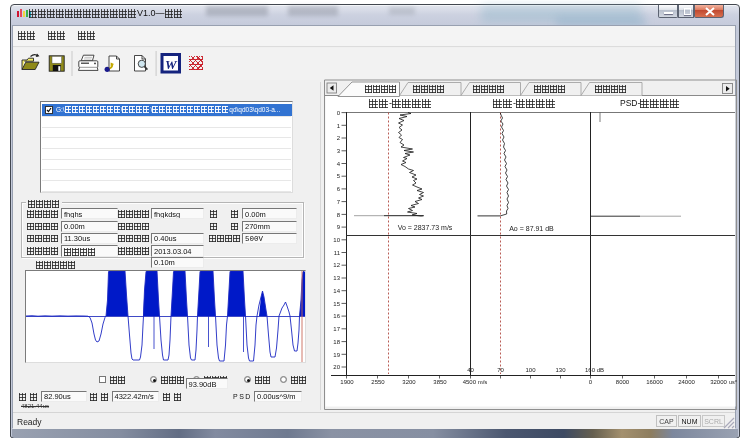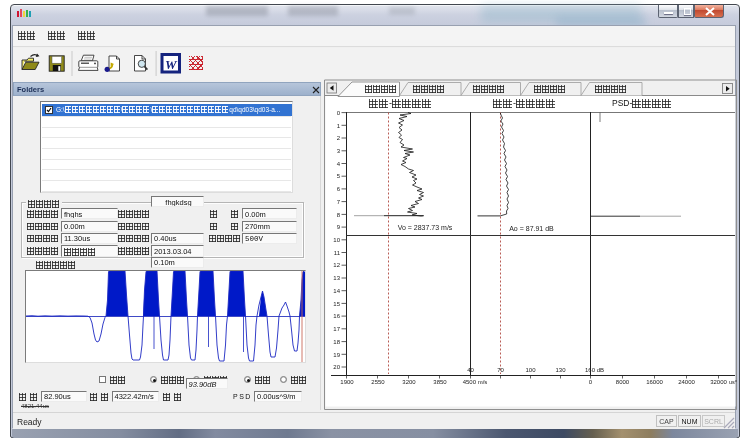--- a/index.html
+++ b/index.html
@@ -38,20 +38,23 @@
 </style></head>
 <body>
 <div id="page">
  <div id="win">
 
   <div class="ab" style="left:6px;top:6px;width:2px;height:6px;background:#cf1430;"></div>
   <div class="ab" style="left:9px;top:4px;width:2px;height:8px;background:#e3485e;"></div>
   <div class="ab" style="left:12px;top:6px;width:2px;height:6px;background:#f2d23e;"></div>
   <div class="ab" style="left:15px;top:5px;width:2px;height:7px;background:#37b24a;"></div>
   <div class="ab" style="left:18px;top:6px;width:2px;height:6px;background:#1f9fb5;"></div>
+  <div class="ab" id="titletext" style="left:18px;top:4px;white-space:nowrap;font-size:9px;color:#111;">
+   <i class="k k8"></i><i class="k k8"></i><i class="k k8"></i><i class="k k8"></i><i class="k k8"></i><i class="k k8"></i><i class="k k8"></i><i class="k k8"></i><i class="k k8"></i><i class="k k8"></i><i class="k k8"></i><i class="k k8"></i><span style="vertical-align:top;line-height:8px;">V1.0—</span><i class="k k8"></i><i class="k k8"></i>
+  </div>
 
   <div class="ab" style="left:195px;top:1px;width:62px;height:10px;background:#878c99;opacity:.45;filter:blur(2px);"></div>
   <div class="ab" style="left:277px;top:1px;width:50px;height:10px;background:#878c99;opacity:.42;filter:blur(2px);"></div>
   <div class="ab" style="left:378px;top:2px;width:26px;height:8px;background:#9aa0ac;opacity:.4;filter:blur(2px);"></div>
   <div class="ab" style="left:470px;top:0;width:160px;height:18px;background:#8fb6c9;opacity:.4;filter:blur(5px);"></div>
   <div class="ab" style="left:545px;top:12px;width:90px;height:10px;background:#7fa8c4;opacity:.35;filter:blur(4px);"></div>
 
   <div class="cb" style="left:647px;width:20px;border-radius:0 0 2px 2px;">
         <div style="position:absolute;left:5px;top:6.5px;width:9px;height:2px;background:#fff;box-shadow:0 1px 1px rgba(60,60,90,.7);"></div>
       </div>
@@ -112,26 +115,20 @@
       <text x="157.7" y="20.5" font-family="Liberation Serif, serif" font-size="13" font-weight="bold" font-style="italic" fill="#15247e" text-anchor="middle">W</text>
     </svg>
     <div class="ab" style="left:176px;top:8px;width:14px;height:14px;
       background:repeating-linear-gradient(45deg,rgba(200,25,35,.9) 0 1.2px,rgba(0,0,0,0) 1.2px 3.6px),
       repeating-linear-gradient(135deg,rgba(200,25,35,.9) 0 1.2px,rgba(0,0,0,0) 1.2px 3.6px),
       repeating-linear-gradient(0deg,rgba(200,25,35,.9) 0 1.2px,rgba(0,0,0,0) 1.2px 5px);"></div>
    </div>
 
    <div class="ab" id="fpane" style="left:0;top:56px;width:308px;height:328px;background:#f0f0f0;border-right:1px solid #d8d8d8;">
 
-    <div class="ab" style="left:0;top:0;width:308px;height:14px;background:linear-gradient(180deg,#b6c5da 0,#9db1cc 100%);border:1px solid #90a4be;">
-      <div class="txt" style="left:3px;top:2px;font-size:7.5px;font-weight:bold;color:#1c2f56;">Folders</div>
-      <svg width="8" height="8" viewBox="0 0 8 8" style="position:absolute;left:298px;top:3px;">
-              <path d="M1,1 L7,7 M7,1 L1,7" stroke="#222" stroke-width="1.1"></path>
-            </svg>
-    </div>
 
     <div class="ab" style="left:27px;top:19px;width:253px;height:92px;background:#fff;border-top:1px solid #7b7b7b;border-left:1px solid #7b7b7b;border-right:1px solid #ddd;border-bottom:1px solid #ddd;">
       <div class="ab" style="left:1px;top:13.5px;width:249px;height:76px;
         background:repeating-linear-gradient(180deg,#e7e7e7 0 1px,rgba(0,0,0,0) 1px 10.7px);"></div>
       <div class="ab" style="left:1px;top:2px;width:249.5px;height:11.5px;background:#3273d2;">
         <div class="ab" style="left:2.5px;top:1.5px;width:8px;height:8px;background:#fff;border:1px solid #333;">
           <svg width="6" height="6" viewBox="0 0 6 6" style="position:absolute;left:0;top:0;">
                   <path d="M1,3 L2.5,4.5 L5,1" stroke="#111" stroke-width="1.2" fill="none"></path>
                 </svg>
         </div>
@@ -140,21 +137,21 @@
         </div>
       </div>
     </div>
 
     <div class="ab" style="left:8px;top:120px;width:283px;height:56px;border:1px solid #b5b5b5;box-shadow:inset 0 0 0 1px #fdfdfd, 1px 1px 0 #fdfdfd;"></div>
     <div class="lbl" style="left:13px;top:118px;background:#f0f0f0;padding:0 2px;"><i class="k"></i><i class="k"></i><i class="k"></i><i class="k"></i></div>
 
     <div class="lbl" style="left:14px;top:128px;"><i class="k"></i><i class="k"></i><i class="k"></i><i class="k"></i></div>
     <div class="fld" style="left:48px;top:126px;width:57px;height:11px;">fhghs</div>
     <div class="lbl" style="left:105px;top:128px;"><i class="k"></i><i class="k"></i><i class="k"></i><i class="k"></i></div>
-    <div class="fld" style="left:138px;top:114px;width:53px;height:11px;text-align:center;">fhgkdsg</div>
+    <div class="fld" style="left:138px;top:126px;width:53px;height:11px;">fhgkdsg</div>
     <div class="lbl" style="left:197px;top:128px;"><i class="k"></i></div>
     <div class="lbl" style="left:218px;top:128px;"><i class="k"></i></div>
     <div class="fld" style="left:229px;top:126px;width:55px;height:11px;">0.00m</div>
 
     <div class="lbl" style="left:14px;top:140.5px;"><i class="k"></i><i class="k"></i><i class="k"></i><i class="k"></i></div>
     <div class="fld" style="left:48px;top:138.5px;width:57px;height:11px;">0.00m</div>
     <div class="lbl" style="left:105px;top:140.5px;"><i class="k"></i><i class="k"></i><i class="k"></i><i class="k"></i></div>
     <div class="fld" style="left:138px;top:138.5px;width:53px;height:11px;margin-top:36px;">0.10m</div>
     <div class="lbl" style="left:197px;top:140.5px;"><i class="k"></i></div>
     <div class="lbl" style="left:218px;top:140.5px;"><i class="k"></i></div>
@@ -202,21 +199,21 @@
     <div class="lbl" style="left:278px;top:294px;"><i class="k"></i><i class="k"></i></div>
 
     <div class="lbl" style="left:5.5px;top:311px;"><i class="k"></i></div>
     <div class="lbl" style="left:17px;top:311px;"><i class="k"></i></div>
     <div class="fld" style="left:28px;top:308.5px;width:46px;height:11px;">82.90us</div>
     <div class="lbl" style="left:76.5px;top:311px;"><i class="k"></i></div>
     <div class="lbl" style="left:87.5px;top:311px;"><i class="k"></i></div>
     <div class="fld" style="left:98.5px;top:308.5px;width:47px;height:11px;">4322.42m/s</div>
     <div class="lbl" style="left:150px;top:311px;"><i class="k"></i></div>
     <div class="lbl" style="left:160.5px;top:311px;"><i class="k"></i></div>
-    <div class="fld" style="left:172.5px;top:296px;width:42px;height:11px;font-style:italic;">93.90dB</div>
+    <div class="fld" style="left:172.5px;top:296px;width:42px;height:11px;">93.90dB</div>
     <div class="txt" style="left:220px;top:310.5px;font-size:7px;letter-spacing:1.5px;color:#111;">PSD</div>
     <div class="fld" style="left:241px;top:308.5px;width:48px;height:11px;">0.00us^9/m</div>
     <div class="txt" style="left:8px;top:321px;font-size:6px;color:#333;text-decoration:line-through;">4821.44us</div>
    </div>
 
    <div class="ab" id="tpane" style="left:311px;top:53px;width:413px;height:331px;">
     <svg width="413" height="331" viewBox="324 79 413 331" style="position:absolute;left:0;top:0;">
 
       <rect x="325.5" y="95.5" width="410" height="311" fill="#fff"></rect>
 
@@ -342,21 +339,21 @@
     </svg>
 
     <div class="lbl" style="left:41px;top:6px;"><i class="k"></i><i class="k"></i><i class="k"></i><i class="k"></i></div>
     <div class="lbl" style="left:89px;top:6px;"><i class="k"></i><i class="k"></i><i class="k"></i><i class="k"></i></div>
     <div class="lbl" style="left:149px;top:6px;"><i class="k"></i><i class="k"></i><i class="k"></i><i class="k"></i></div>
     <div class="lbl" style="left:210px;top:6px;"><i class="k"></i><i class="k"></i><i class="k"></i><i class="k"></i></div>
     <div class="lbl" style="left:271px;top:6px;"><i class="k"></i><i class="k"></i><i class="k"></i><i class="k"></i></div>
 
     <div class="lbl" style="left:45px;top:20px;"><i class="k k9"></i><i class="k k9"></i><span style="font-size:9px;line-height:9px;vertical-align:top;color:#111;">-</span><i class="k k9"></i><i class="k k9"></i><i class="k k9"></i><i class="k k9"></i></div>
     <div class="lbl" style="left:169px;top:20px;"><i class="k k9"></i><i class="k k9"></i><span style="font-size:9px;line-height:9px;vertical-align:top;color:#111;">-</span><i class="k k9"></i><i class="k k9"></i><i class="k k9"></i><i class="k k9"></i></div>
-    <div class="lbl" style="left:288px;top:20px;"><span style="font-size:8.5px;line-height:9px;vertical-align:top;color:#111;">PSD-</span><i class="k k9"></i><i class="k k9"></i><i class="k k9"></i><i class="k k9"></i></div>
+    <div class="lbl" style="left:296px;top:20px;"><span style="font-size:8.5px;line-height:9px;vertical-align:top;color:#111;">PSD-</span><i class="k k9"></i><i class="k k9"></i><i class="k k9"></i><i class="k k9"></i></div>
    </div>
 
    <div class="ab" style="left:0;top:386px;width:722px;height:17px;background:#f0f0f0;border-top:1px solid #d5d5d5;">
      <div class="txt" style="left:4px;top:4px;font-size:8.5px;color:#222;">Ready</div>
      <div class="txt" style="left:643px;top:2px;width:21px;height:12px;border:1px solid #c0c0c0;font-size:7px;color:#444;text-align:center;line-height:11px;">CAP</div>
      <div class="txt" style="left:665px;top:2px;width:23px;height:12px;border:1px solid #c0c0c0;font-size:7px;color:#111;text-align:center;line-height:11px;">NUM</div>
      <div class="txt" style="left:689px;top:2px;width:23px;height:12px;border:1px solid #c8c8c8;font-size:7px;color:#aaa;text-align:center;line-height:11px;">SCRL</div>
      <svg width="12" height="12" viewBox="0 0 12 12" style="position:absolute;left:710px;top:4px;">
             <path d="M11,1 L1,11 M11,5 L5,11 M11,9 L9,11" stroke="#aab" stroke-width="1.2"></path>
           </svg>

